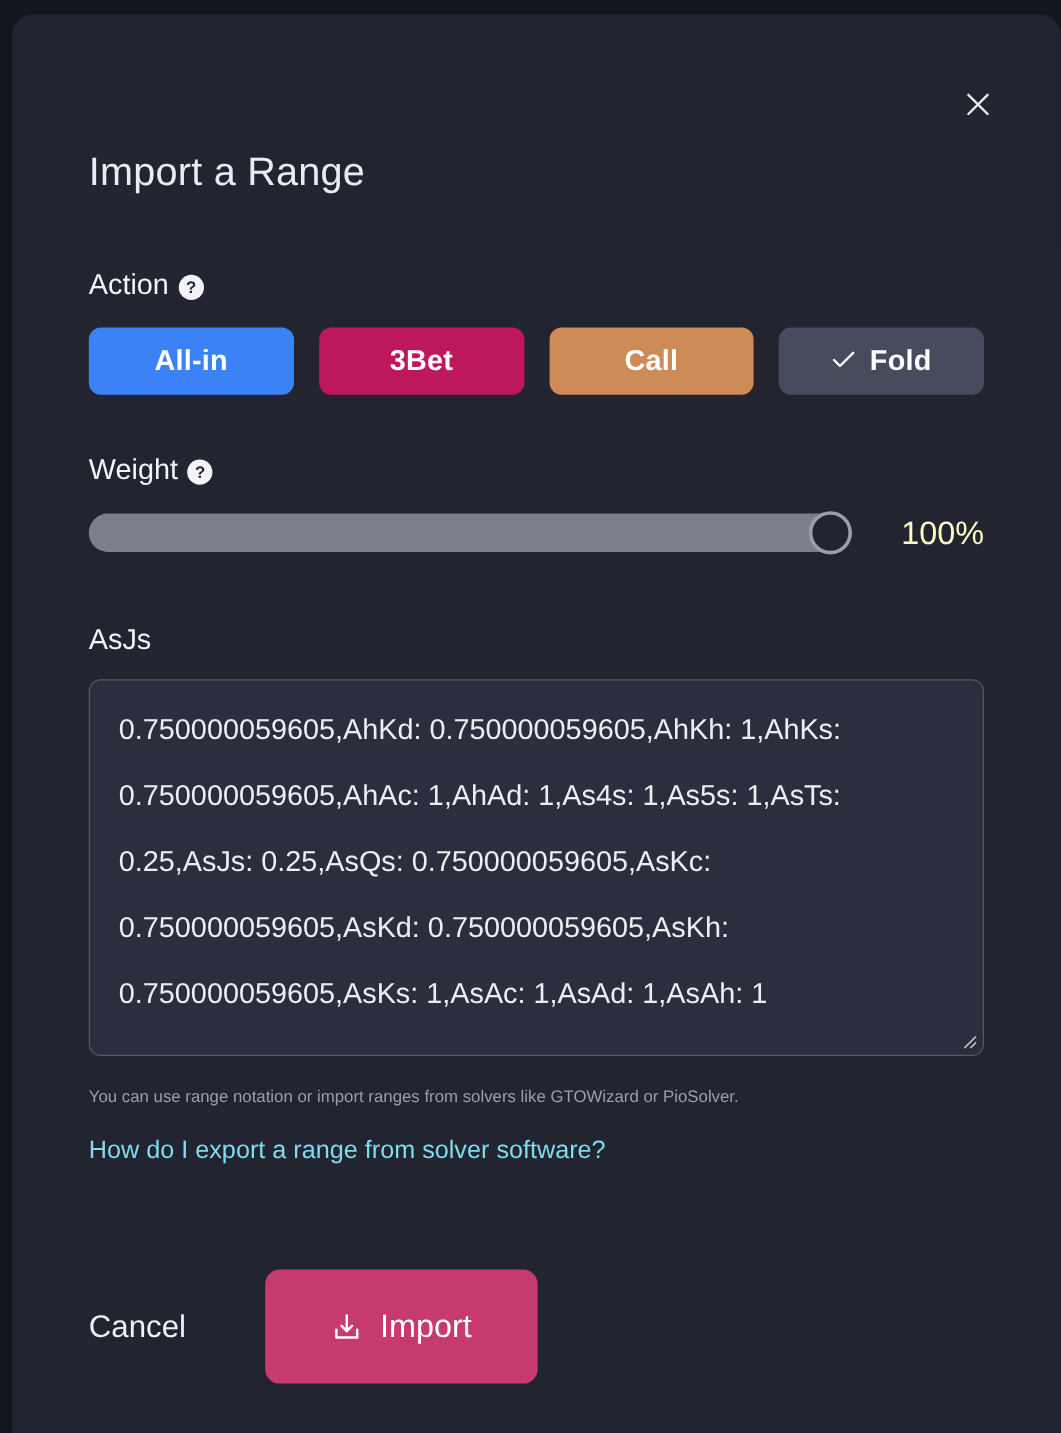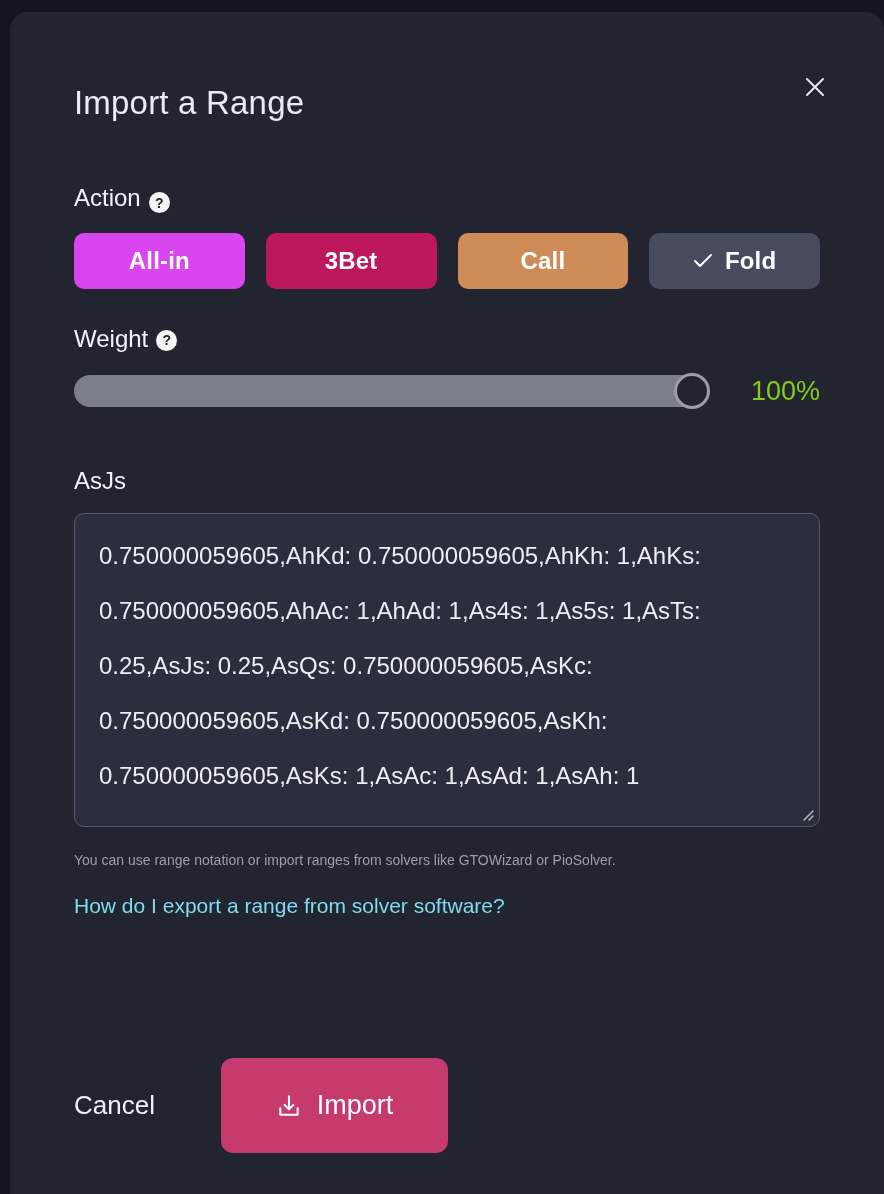--- a/index.html
+++ b/index.html
@@ -44,38 +44,38 @@
     display: flex;
     align-items: center;
     justify-content: center;
     cursor: pointer;
     color: #e9eaf0;
   }
   .close-btn svg { display: block; }
 
   
   .modal-title {
-    padding-top: 72px;
+    padding-top: 112px;
     font-size: 33px;
     font-weight: 400;
     color: #e9eaf2;
     letter-spacing: .2px;
   }
 
   
   .section-label {
     display: flex;
     align-items: center;
     gap: 8px;
     font-size: 24px;
     color: #f2f3f8;
     font-weight: 400;
   }
-  .label-action  { margin-top: 62px; align-items: flex-end; }
-  .label-weight  { margin-top: 36px; }
+  .label-action  { margin-top: 62px; }
+  .label-weight  { margin-top: 49px; }
   .label-range   { margin-top: 60px; }
 
   .help-icon {
     width: 21px;
     height: 21px;
     border-radius: 50%;
     background: #f4f4f7;
     color: #22252f;
     font-size: 14px;
     font-weight: 700;
@@ -135,21 +135,21 @@
     transform: translateY(-50%);
     width: 36px;
     height: 36px;
     border-radius: 50%;
     background: #22252f;
     border: 3px solid #9a9ea8;
     cursor: grab;
   }
   .slider-value {
     font-size: 27px;
-    color: #84cc16;
+    color: #fef9c3;
     min-width: 92px;
     text-align: right;
   }
 
   
   .range-box {
     position: relative;
     margin-top: 18px;
     width: 100%;
     height: 314px;
@@ -243,21 +243,21 @@
   </div>
 
   <div class="modal-title">Import a Range</div>
 
   <div class="section-label label-action">
     <span>Action</span>
     <span class="help-icon">?</span>
   </div>
 
   <div class="action-row">
-    <button class="action-btn" style="background:#d946ef">
+    <button class="action-btn" style="background:#3b82f6">
       <span>All-in</span>
     </button>
     <button class="action-btn" style="background:#be185d">
       <span>3Bet</span>
     </button>
     <button class="action-btn" style="background:#ce8b57">
       <span>Call</span>
     </button>
     <button class="action-btn selected" style="background:#464b5e">
       <span class="check">

